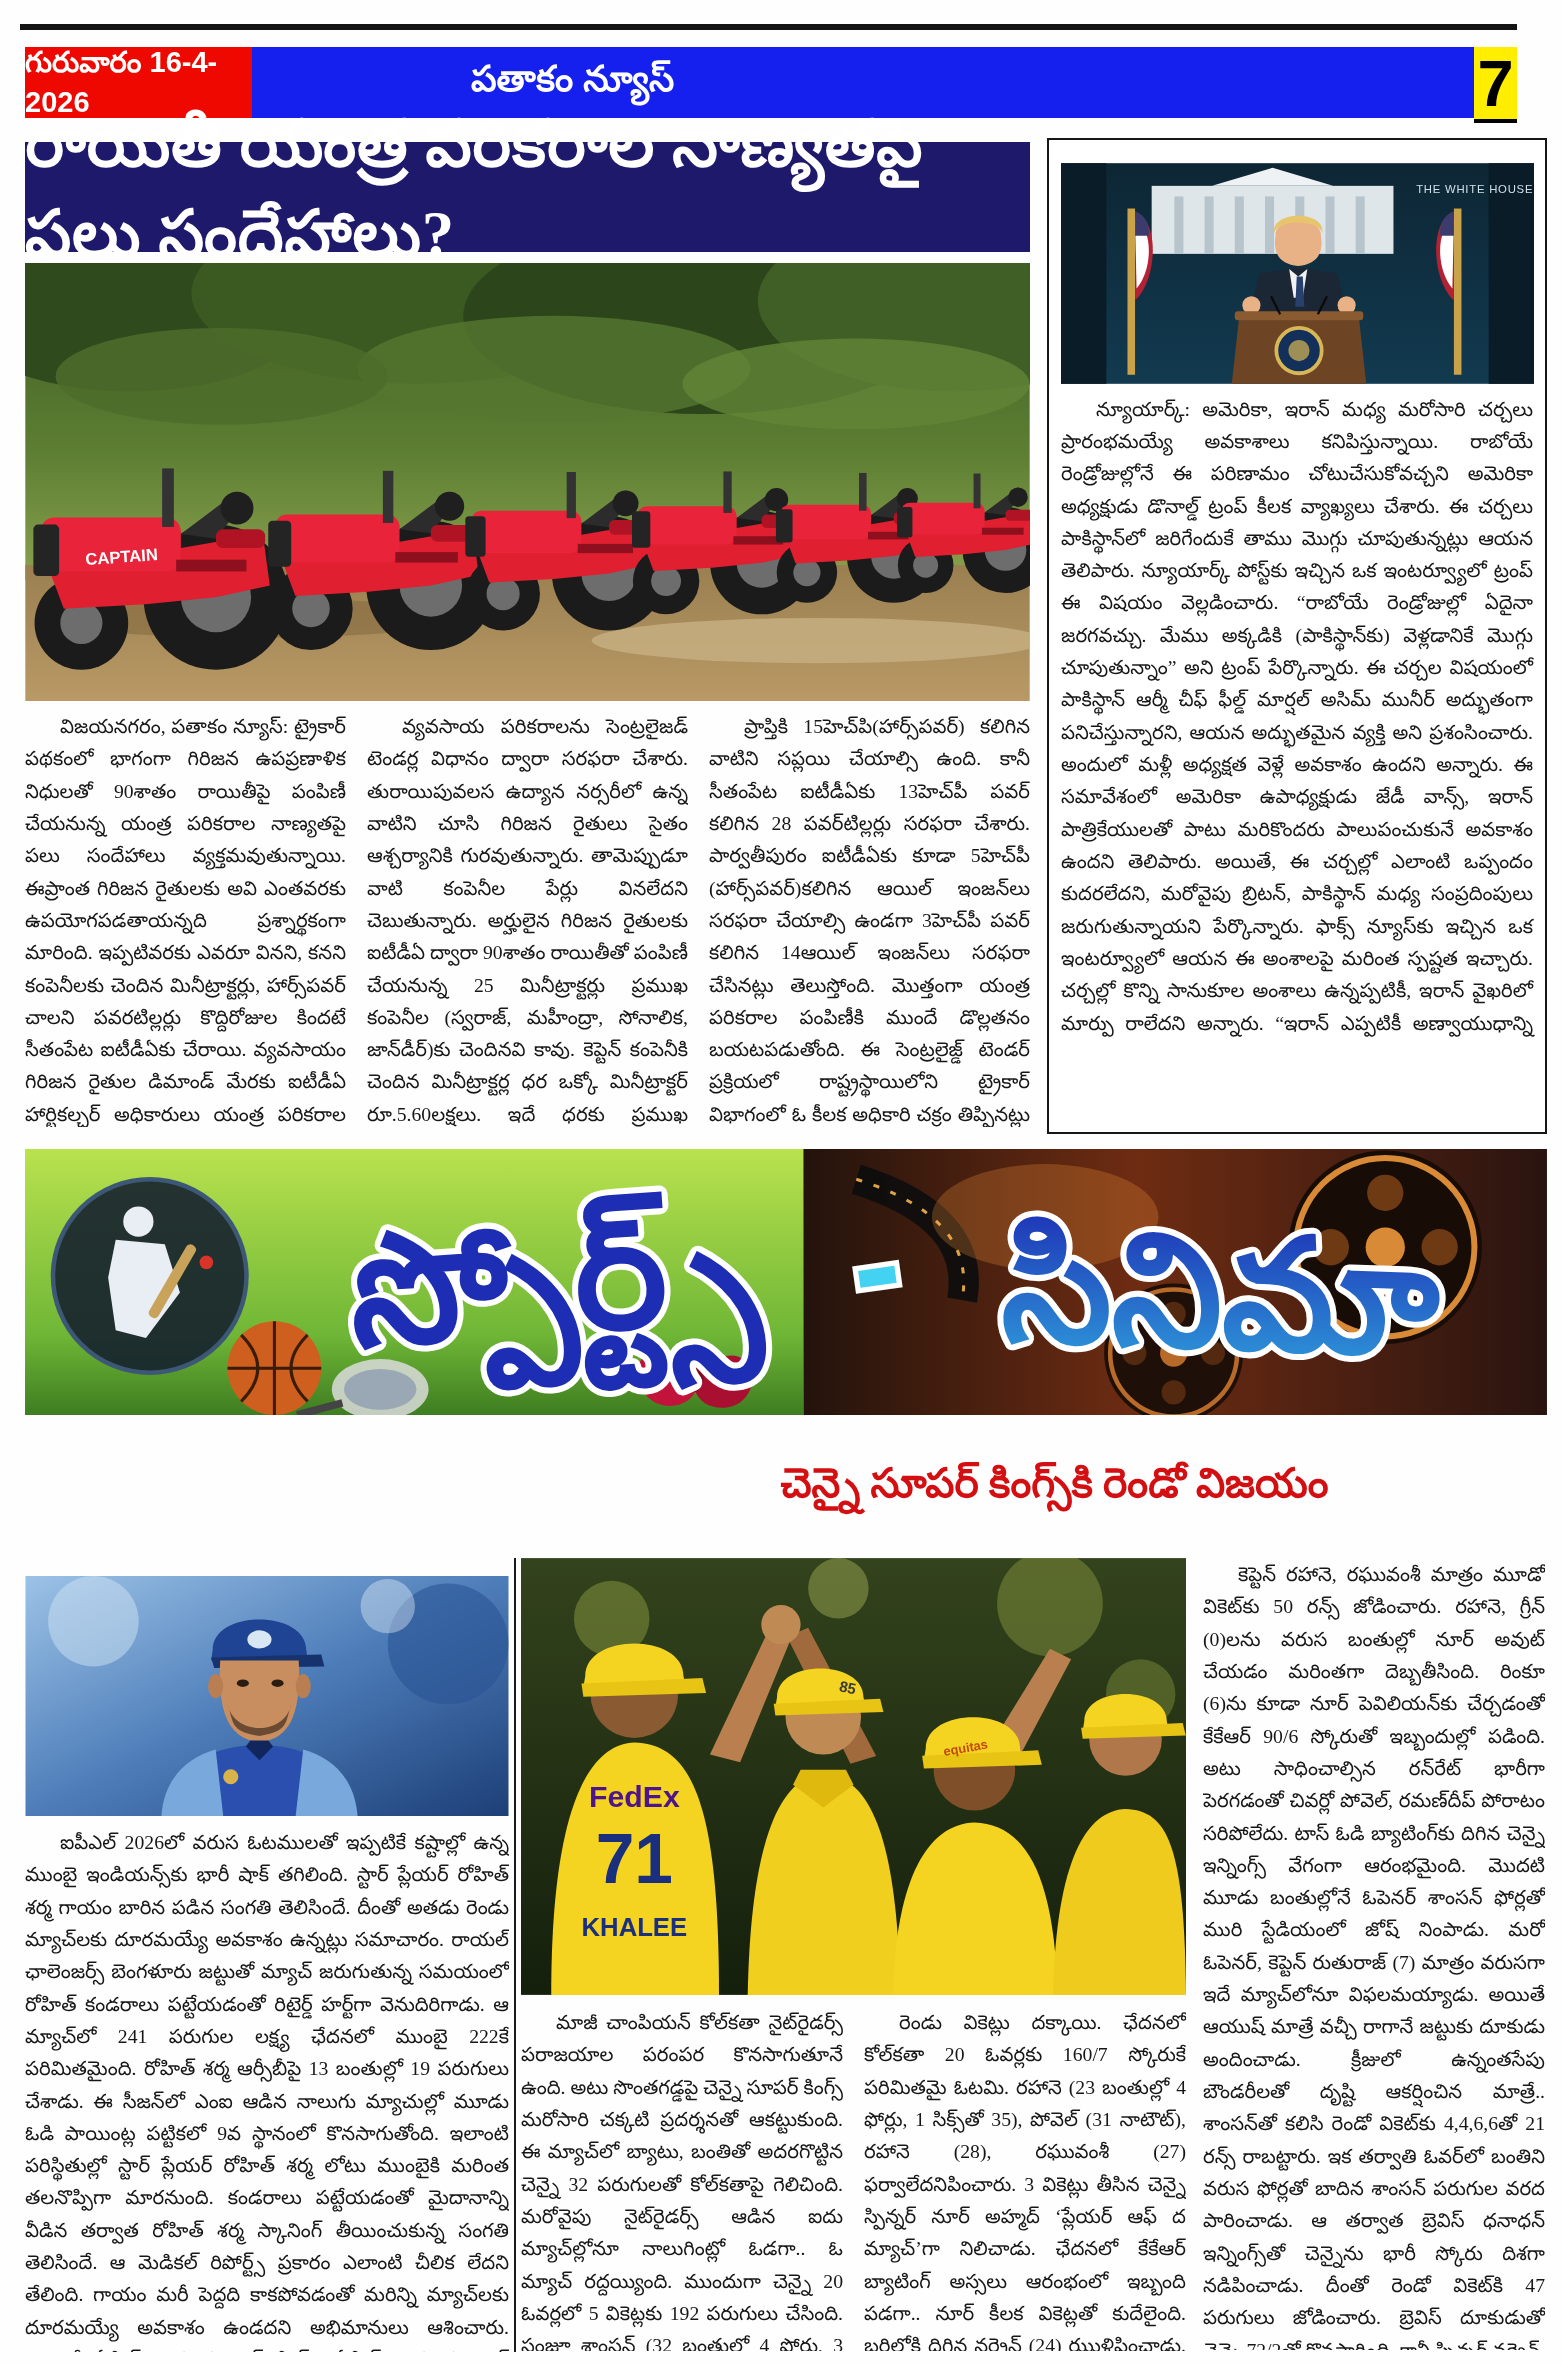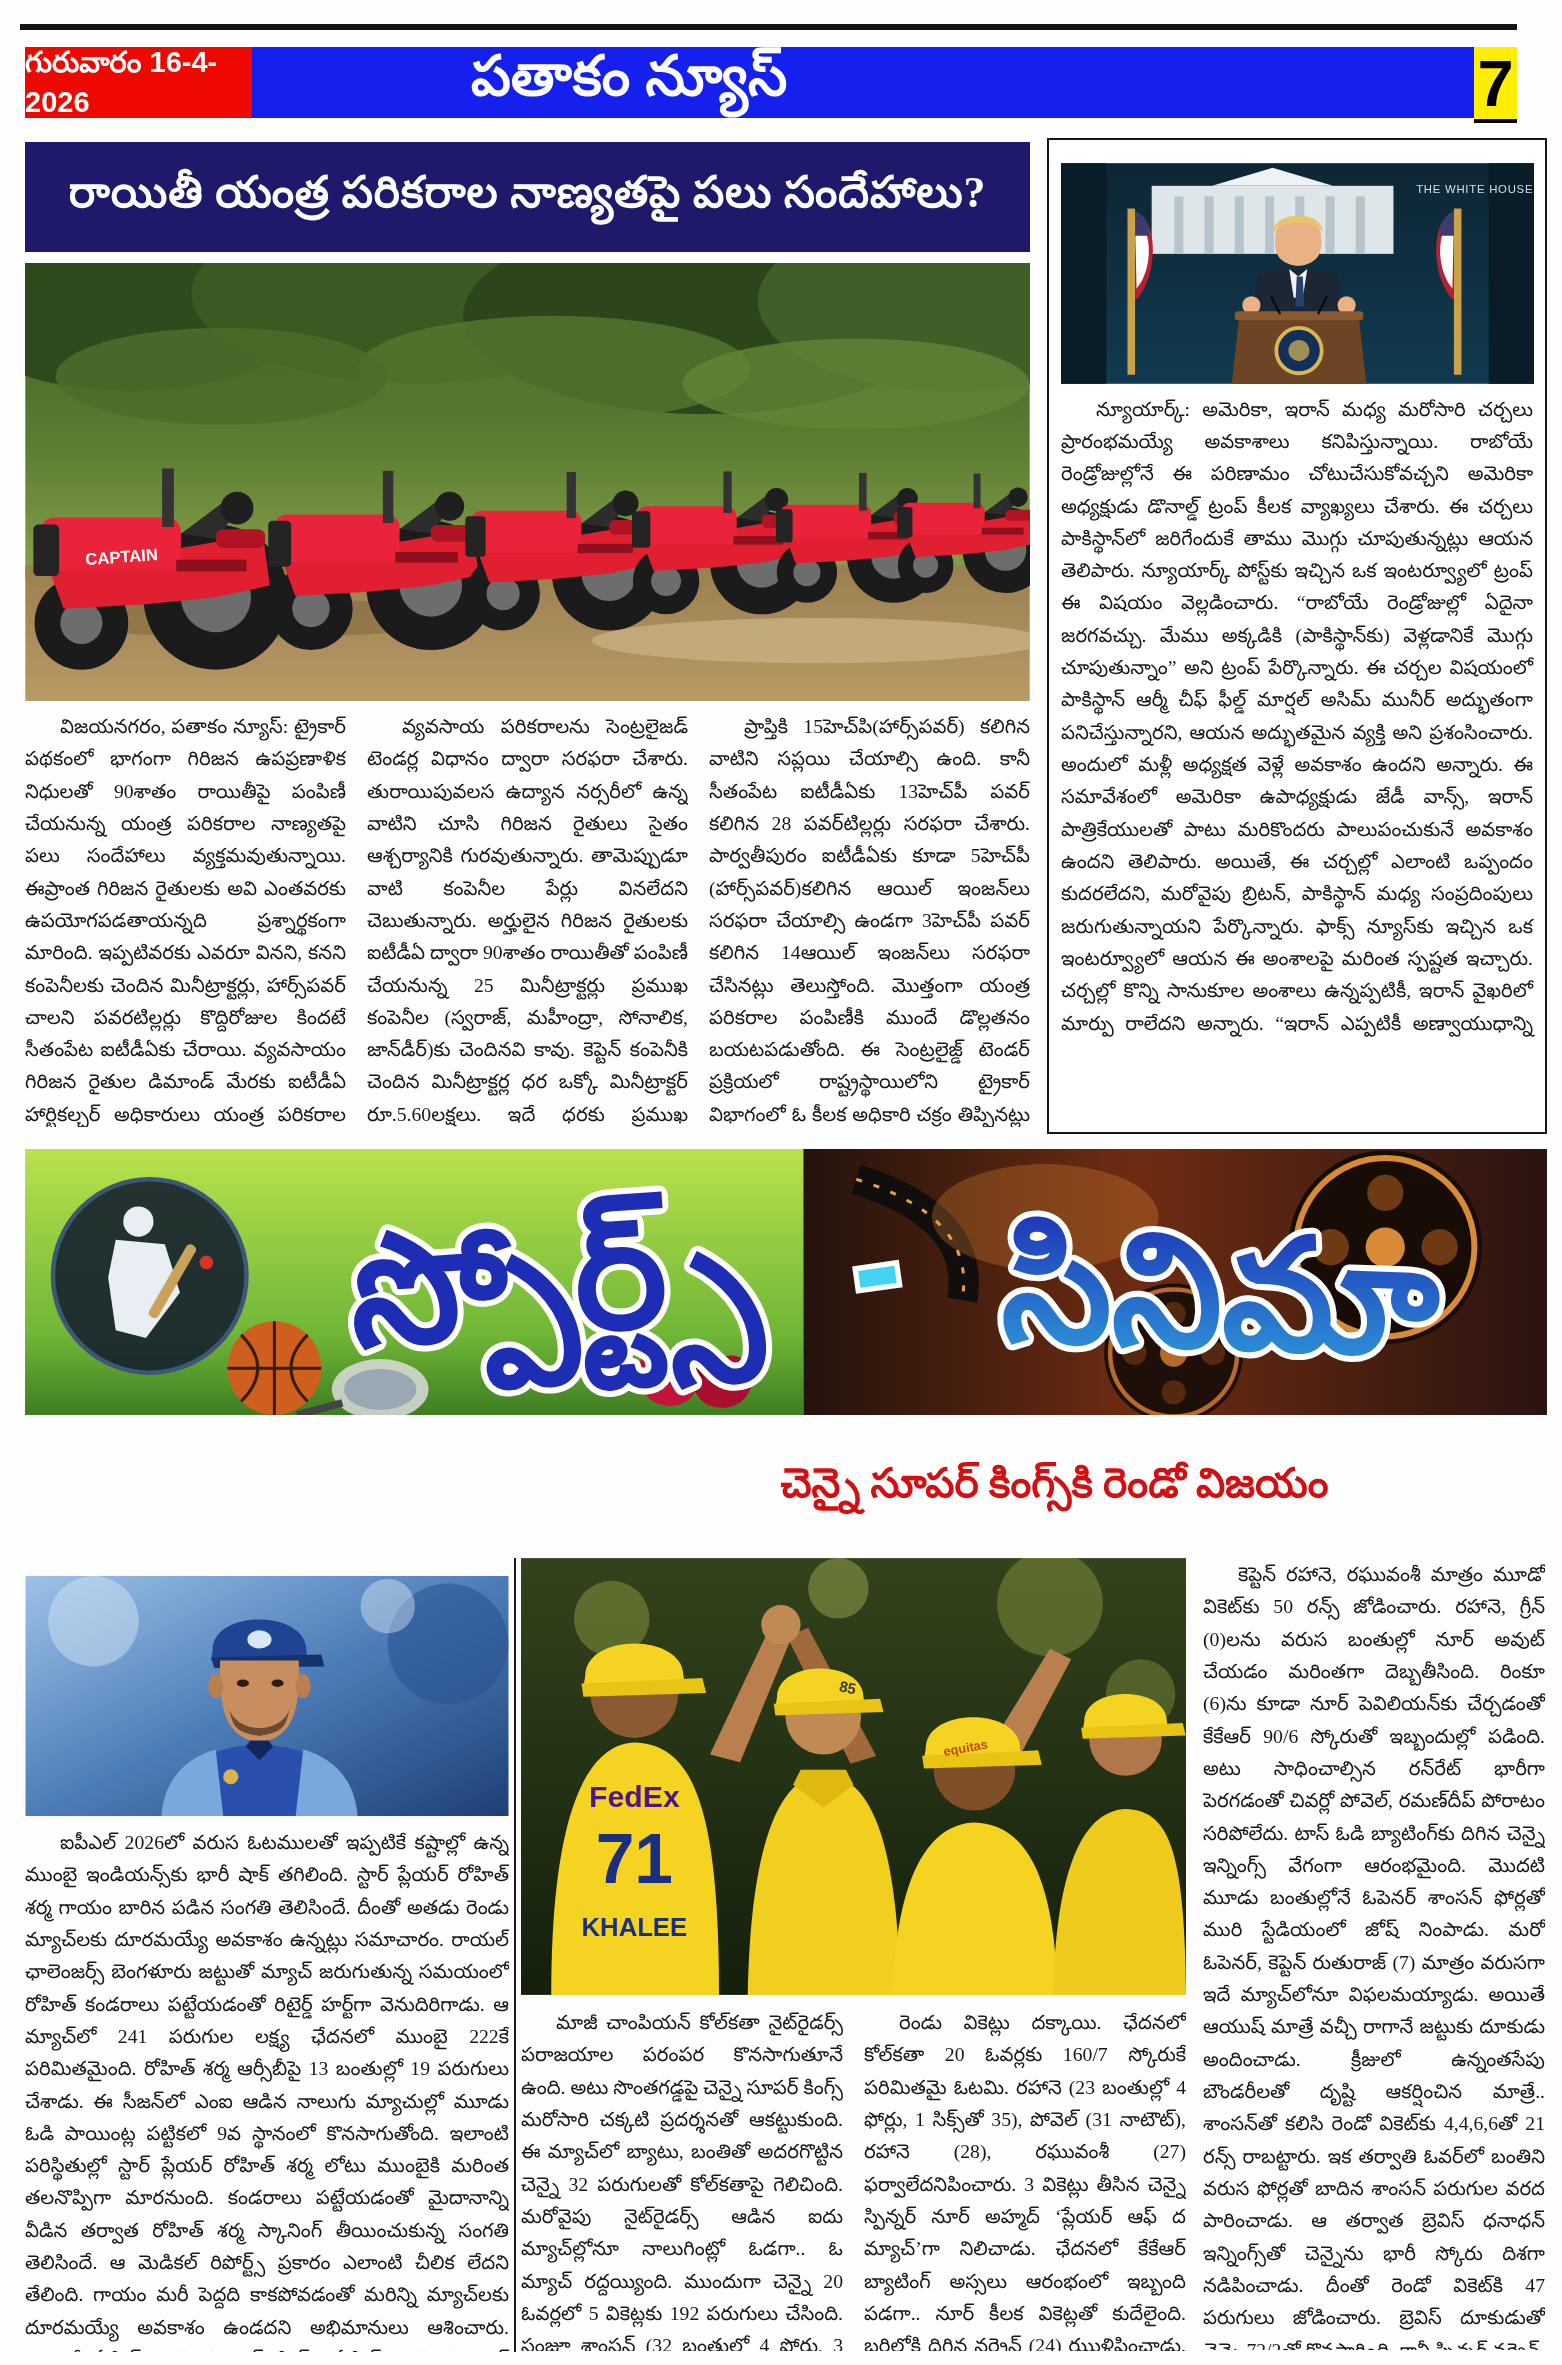--- a/index.html
+++ b/index.html
@@ -3,25 +3,25 @@
 <meta charset="utf-8">
 <style>
   * { margin:0; padding:0; box-sizing:border-box; }
   body { background:#e9e9e9; font-family:"Liberation Serif", serif; }
   .page { position:relative; width:1562px; height:2366px; background:#fefefe; overflow:hidden; margin:0 auto; }
   .abs { position:absolute; }
   .toprule { background:#141414; }
   .datebox { background:#ee0800; color:#fff; display:flex; align-items:center; justify-content:center;
              font-family:"Liberation Sans", sans-serif; font-weight:bold; font-size:29px; }
   .masthead { background:#1620ee; color:#fff; display:flex; align-items:center;
-              font-family:"Liberation Sans", sans-serif; font-weight:bold; font-size:56px; padding-left:219px; }
+              font-family:"Liberation Sans", sans-serif; font-weight:bold; font-size:36px; padding-left:219px; }
   .pagenum { background:#ffee00; color:#000; display:flex; align-items:center; justify-content:center;
              font-family:"Liberation Sans", sans-serif; font-weight:bold; font-size:65px; border-bottom:4.5px solid #000; }
   .mainhead { background:#1e196b; color:#fff; display:flex; align-items:center; justify-content:center;
-              font-weight:bold; font-size:44px; letter-spacing:0.8px; }
+              font-weight:bold; font-size:65px; letter-spacing:0.8px; }
   .subhead { color:#0a0a0a; font-weight:bold; font-size:42px; line-height:1.28; text-align:center; }
   .redhead { color:#d40f12; font-weight:bold; font-size:41px; text-align:center; white-space:nowrap; }
   .blackhead2 { color:#000; font-weight:bold; font-size:50px; line-height:1.25; text-align:center; }
   .bodytext { font-size:19.7px; line-height:1.64; text-align:justify; color:#161616; overflow:hidden;
               white-space:pre-line; text-indent:35px; }
   .cols { display:flex; gap:21px; }
   .cols .col { flex:1; overflow:hidden; }
   .borderbox { border:2.3px solid #161616; background:#fff; }
   .vsep { background:#1a1a1a; }
   svg text { font-family:"Liberation Sans", sans-serif; }

